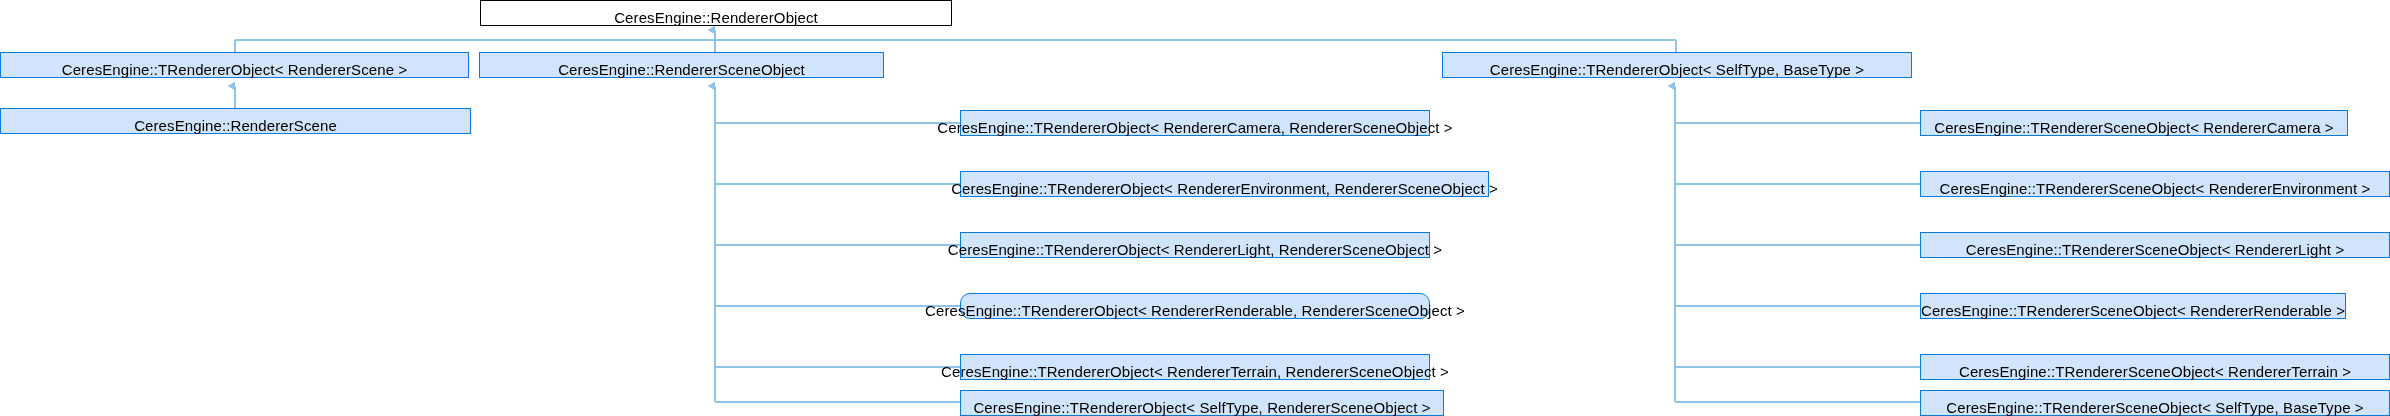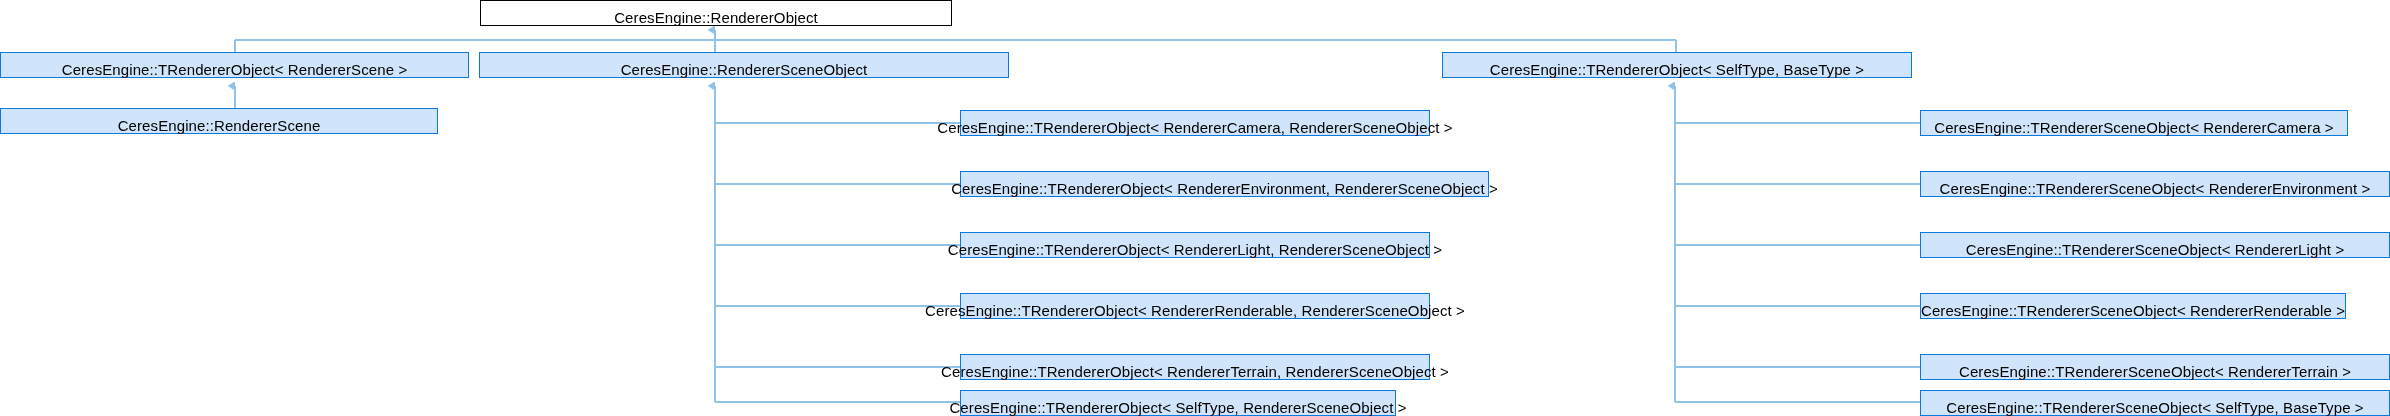--- a/index.html
+++ b/index.html
@@ -88,45 +88,45 @@
     </g>
   </svg>
 
   <div id="nodes">
       <div class="node root" style="left: 480px; top: 0px; width: 472px;">
         <span>CeresEngine::RendererObject</span>
       </div>
       <div class="node derived" style="left: 0px; top: 52px; width: 469px;">
         <span>CeresEngine::TRendererObject&lt; RendererScene &gt;</span>
       </div>
-      <div class="node derived" style="left: 479px; top: 52px; width: 530px;">
+      <div class="node derived" style="left: 479px; top: 52px; width: 405px;">
         <span>CeresEngine::RendererSceneObject</span>
       </div>
       <div class="node derived" style="left: 1442px; top: 52px; width: 470px;">
         <span>CeresEngine::TRendererObject&lt; SelfType, BaseType &gt;</span>
       </div>
-      <div class="node derived" style="left: 0px; top: 108px; width: 438px;">
+      <div class="node derived" style="left: 0px; top: 108px; width: 471px;">
         <span>CeresEngine::RendererScene</span>
       </div>
       <div class="node derived" style="left: 960px; top: 110px; width: 470px;">
         <span>CeresEngine::TRendererObject&lt; RendererCamera, RendererSceneObject &gt;</span>
       </div>
       <div class="node derived" style="left: 960px; top: 171px; width: 529px;">
         <span>CeresEngine::TRendererObject&lt; RendererEnvironment, RendererSceneObject &gt;</span>
       </div>
       <div class="node derived" style="left: 960px; top: 232px; width: 470px;">
         <span>CeresEngine::TRendererObject&lt; RendererLight, RendererSceneObject &gt;</span>
       </div>
-      <div class="node derived" style="left: 960px; top: 293px; width: 470px;">
+      <div class="node derived" style="left: 960px; top: 293px; width: 470px; border-radius: 10px;">
         <span>CeresEngine::TRendererObject&lt; RendererRenderable, RendererSceneObject &gt;</span>
       </div>
       <div class="node derived" style="left: 960px; top: 354px; width: 470px;">
         <span>CeresEngine::TRendererObject&lt; RendererTerrain, RendererSceneObject &gt;</span>
       </div>
-      <div class="node derived" style="left: 960px; top: 390px; width: 436px;">
+      <div class="node derived" style="left: 960px; top: 390px; width: 484px;">
         <span>CeresEngine::TRendererObject&lt; SelfType, RendererSceneObject &gt;</span>
       </div>
       <div class="node derived" style="left: 1920px; top: 110px; width: 428px;">
         <span>CeresEngine::TRendererSceneObject&lt; RendererCamera &gt;</span>
       </div>
       <div class="node derived" style="left: 1920px; top: 171px; width: 470px;">
         <span>CeresEngine::TRendererSceneObject&lt; RendererEnvironment &gt;</span>
       </div>
       <div class="node derived" style="left: 1920px; top: 232px; width: 470px;">
         <span>CeresEngine::TRendererSceneObject&lt; RendererLight &gt;</span>

